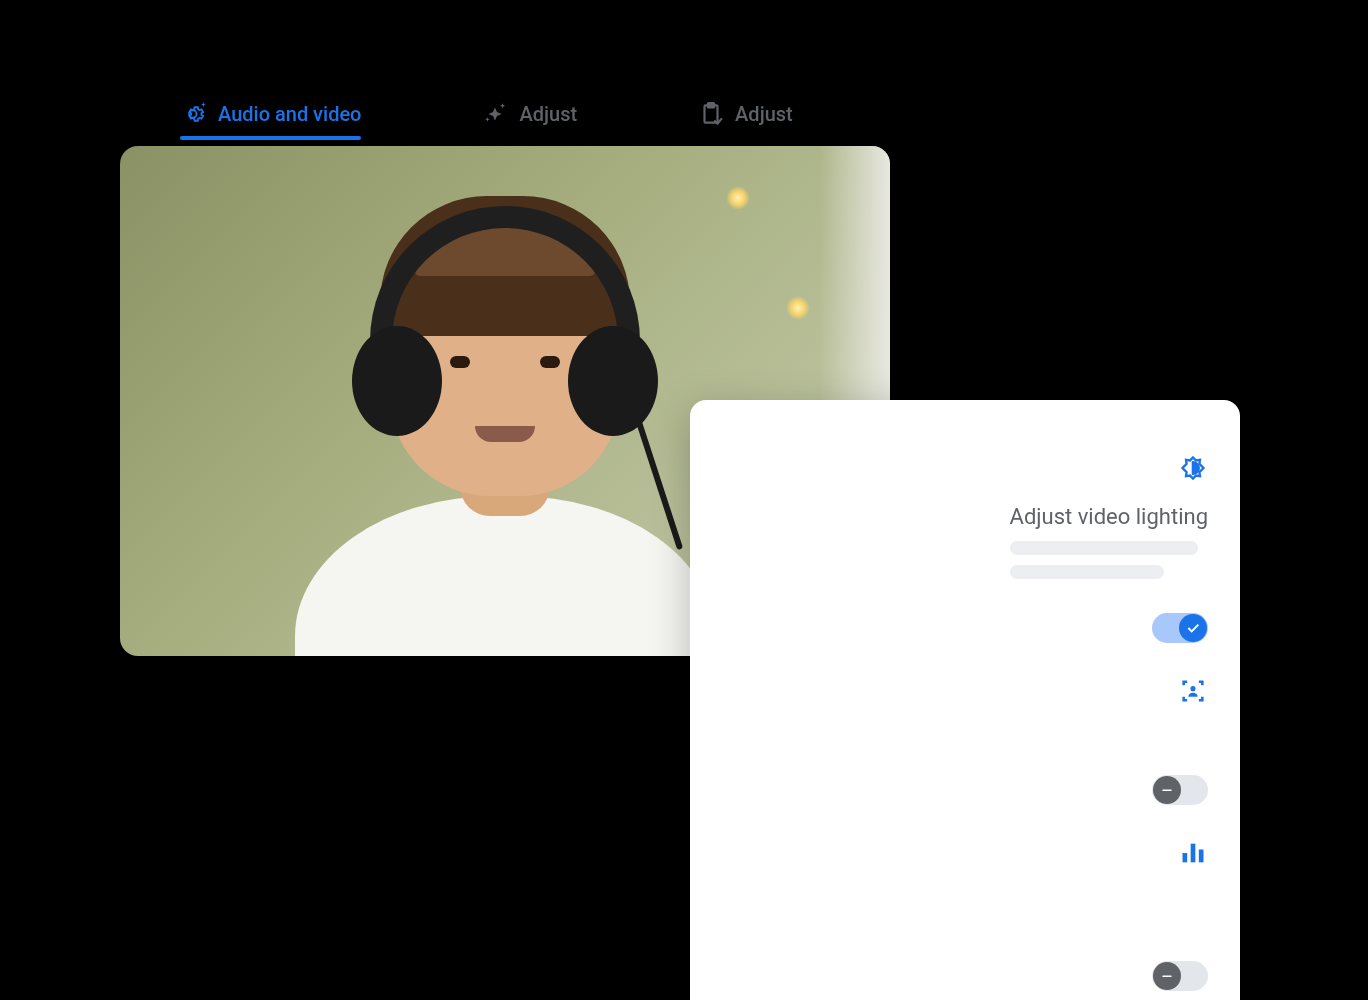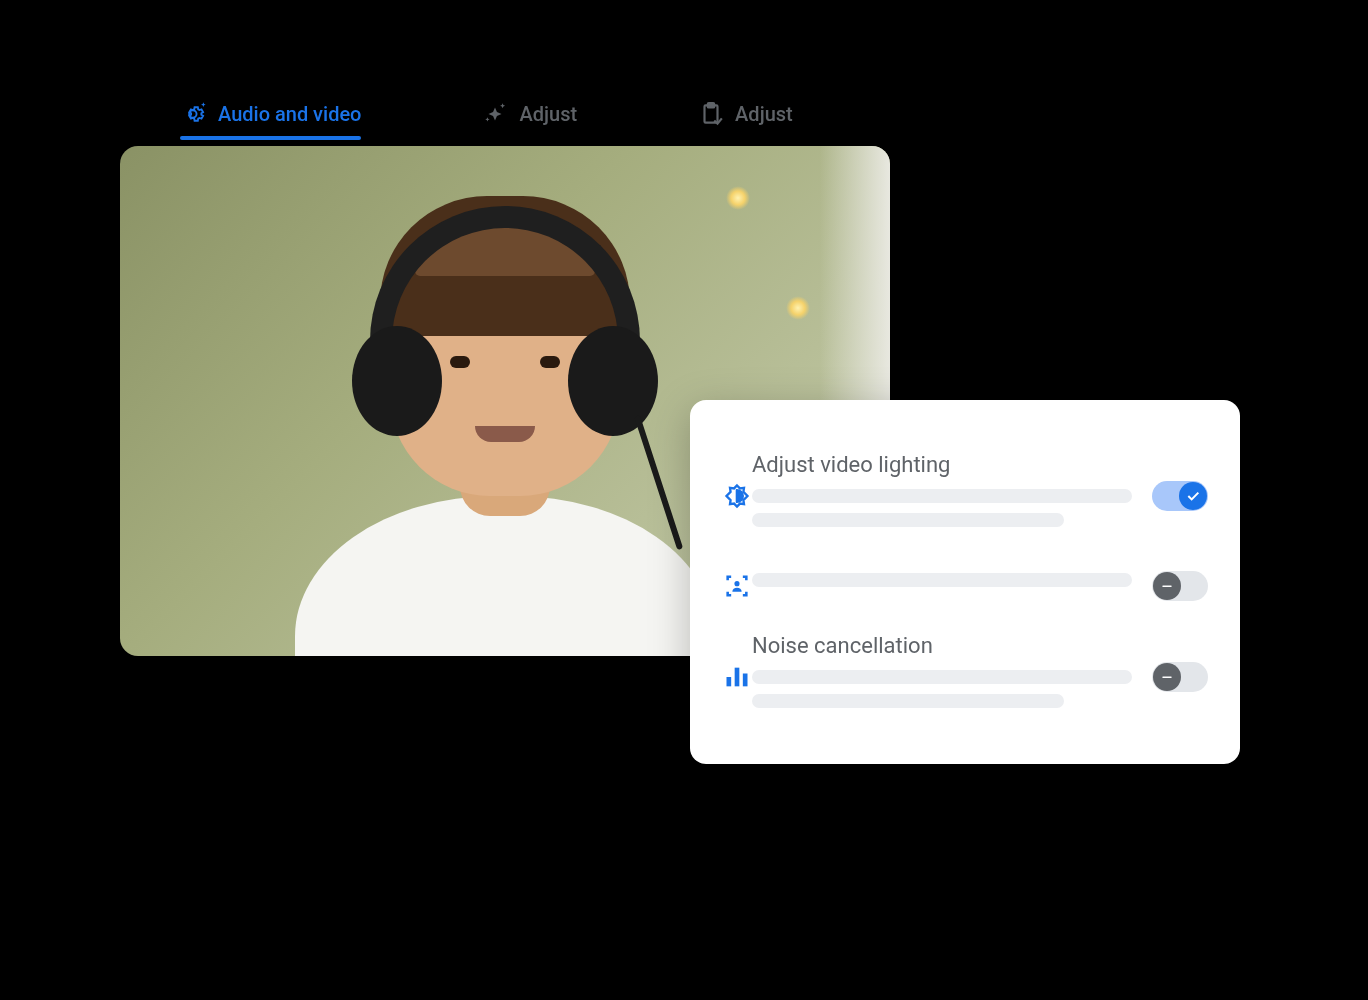--- a/index.html
+++ b/index.html
@@ -136,22 +136,24 @@
       left: 570px;
       top: 300px;
       width: 550px;
       background: #fff;
       border-radius: 16px;
       padding: 36px 28px 30px 28px;
       box-shadow: 0 10px 40px rgba(0,0,0,0.25);
     }
     .setting-row {
       display: flex;
-      align-items: center;
+      align-items: flex-end;
+      gap: 22px;
       padding: 16px 4px;
+      flex-direction: column;
     }
     .setting-icon {
       width: 30px;
       display: flex;
       align-items: center;
       justify-content: center;
       margin-top: 2px;
       flex-shrink: 0;
     }
     .setting-body { flex: 1; }
@@ -298,21 +300,20 @@
 
     <div class="setting-row">
       <span class="setting-icon">
         <svg width="28" height="28" viewBox="0 0 24 24" fill="#1a73e8">
           <rect x="3" y="12" width="4" height="8"></rect>
           <rect x="10" y="4" width="4" height="16"></rect>
           <rect x="17" y="9" width="4" height="11"></rect>
         </svg>
       </span>
       <div class="setting-body">
-        <div class="setting-title">Noise cancellation</div>
         <div class="skeleton w1"></div>
         <div class="skeleton w2"></div>
       </div>
       <div class="toggle off">
         <div class="toggle-knob">
           <svg width="14" height="14" viewBox="0 0 24 24">
               <rect x="4" y="11" width="16" height="2.5" rx="1" fill="#fff"></rect>
             </svg>
         </div>
       </div>

